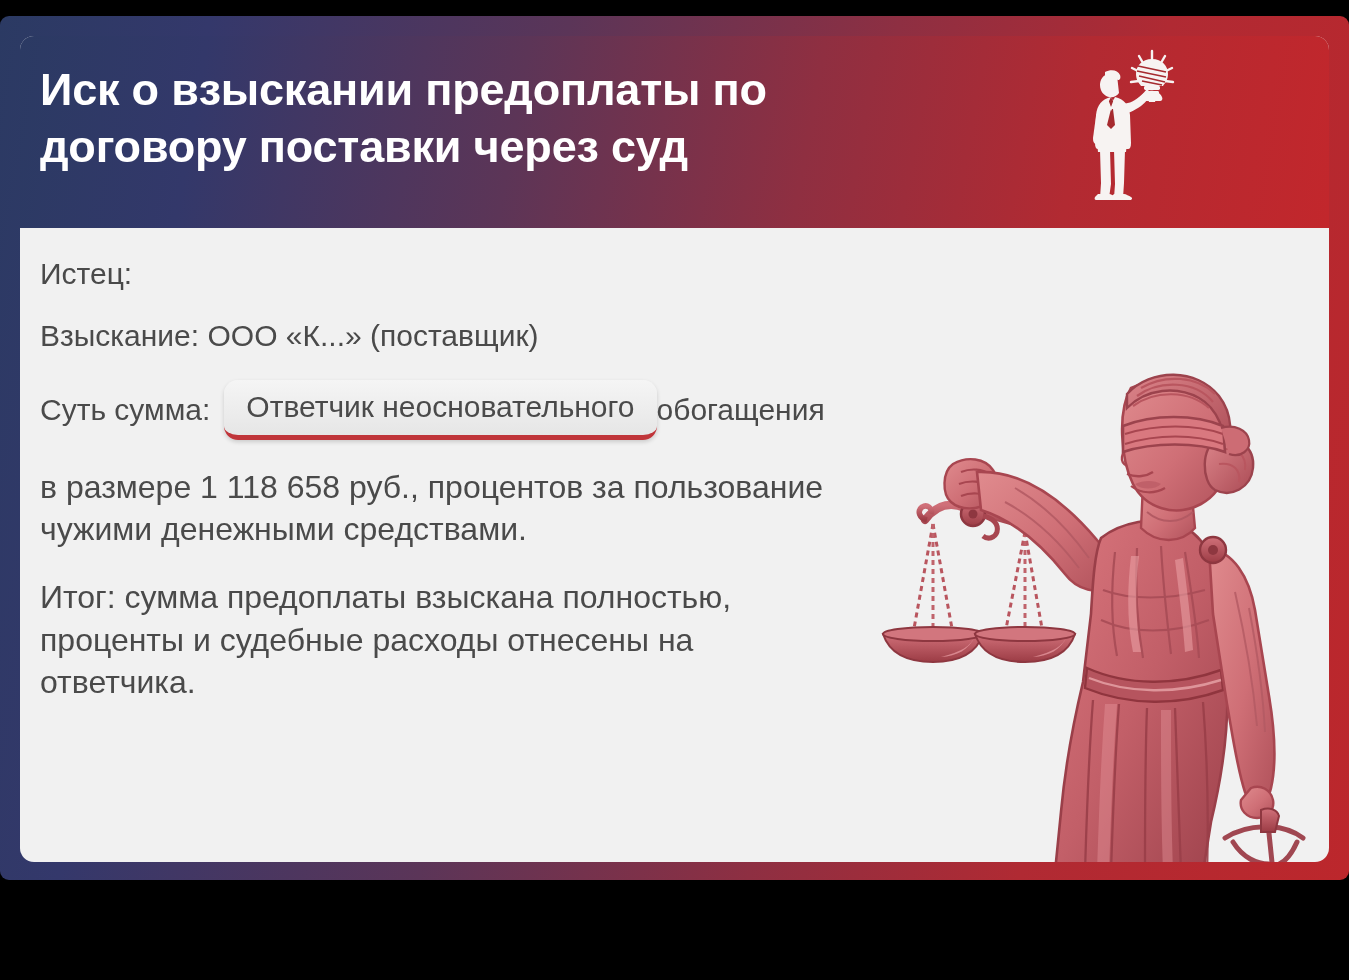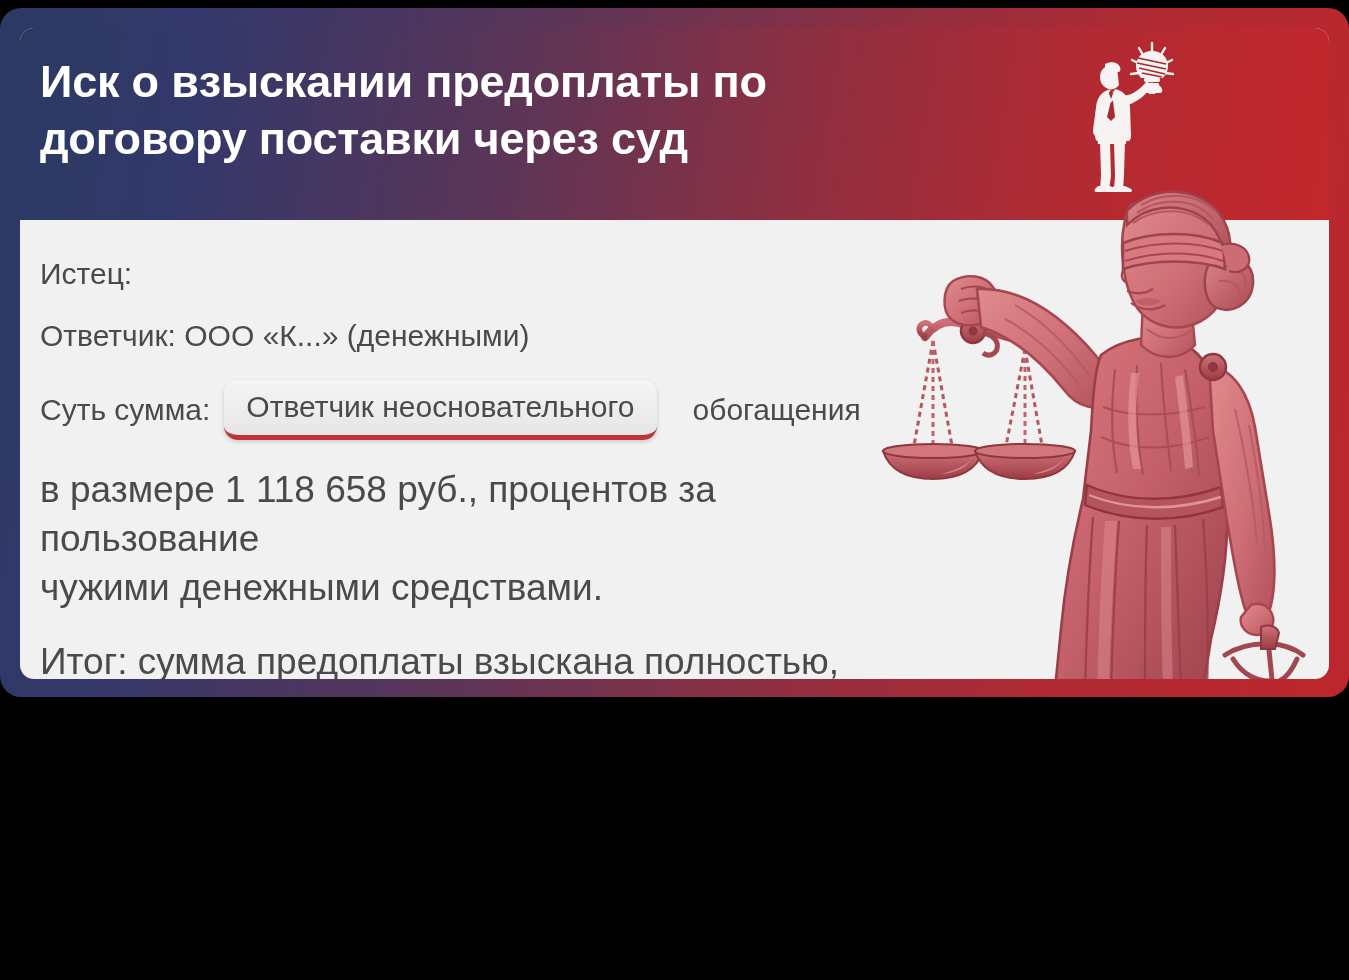--- a/index.html
+++ b/index.html
@@ -10,25 +10,25 @@
   body {
     width: 1349px;
     height: 980px;
     overflow: hidden;
     font-family: "Liberation Sans", sans-serif;
   }
 
   .card {
     position: absolute;
     left: 0;
-    top: 8px;
+    top: 16px;
     width: 1349px;
-    height: 689px;
+    height: 864px;
     box-sizing: border-box;
-    border-radius: 21px;
+    border-radius: 9px;
     background: linear-gradient(100deg, #2b3a63 0%, #34386b 14%, #5b3558 38%, #8e2f42 60%, #b02a33 78%, #bc272c 100%);
     padding: 20px 20px 18px 20px;
     overflow: hidden;
   }
 
   .card-inner {
     position: relative;
     width: 100%;
     height: 100%;
     border-radius: 14px;
@@ -61,21 +61,21 @@
     position: absolute;
     right: 138px;
     top: 6px;
     width: 110px;
     height: 165px;
   }
 
   
   .body {
     position: relative;
-    padding: 36px 20px 0 20px;
+    padding: 28px 20px 0 20px;
     height: calc(100% - 192px);
     box-sizing: border-box;
   }
 
   .row {
     display: flex;
     align-items: center;
     flex-wrap: nowrap;
     margin-bottom: 26px;
     position: relative;
@@ -97,32 +97,32 @@
     line-height: 1.2;
     color: #4a4a4a;
     background: linear-gradient(180deg, #f5f5f5 0%, #e6e6e6 100%);
     border-radius: 14px;
     border-bottom: 5px solid #c0353a;
     box-shadow: 0 2px 4px rgba(0,0,0,0.16);
     white-space: nowrap;
   }
 
   .chip + .trail {
-    margin-left: 36px;
+    margin-left: 0;
   }
 
   .trail {
     font-size: 30px;
     color: #4a4a4a;
     white-space: nowrap;
     line-height: 1.2;
   }
 
   .para {
-    font-size: 37px;
+    font-size: 32px;
     line-height: 1.32;
     color: #4a4a4a;
     max-width: 800px;
     margin: 0 0 26px 0;
     position: relative;
     z-index: 2;
     white-space: pre-line;
   }
 
   .plain-line {
@@ -353,21 +353,21 @@
           </g>
 
           <path d="M356 76 c14 -4 26 2 28 12 c2 10 -8 18 -20 14" fill="#cd6c74" stroke="#9c434d" stroke-width="2.2"></path>
         </svg>
       </div>
 
       <div class="row">
         <span class="label">Истец:</span>
       </div>
 
-      <div class="plain-line">Ответчик: ООО «К...» (денежными)</div>
+      <div class="plain-line">Взыскание: ООО «К...» (поставщик)</div>
 
       <div class="row">
         <span class="label">Суть сумма:</span>
         <span class="chip">Ответчик неосновательного</span>
         <span class="trail">обогащения</span>
       </div>
 
       <p class="para">в размере 1 118 658 руб., процентов за пользование
 чужими денежными средствами.</p>
 

